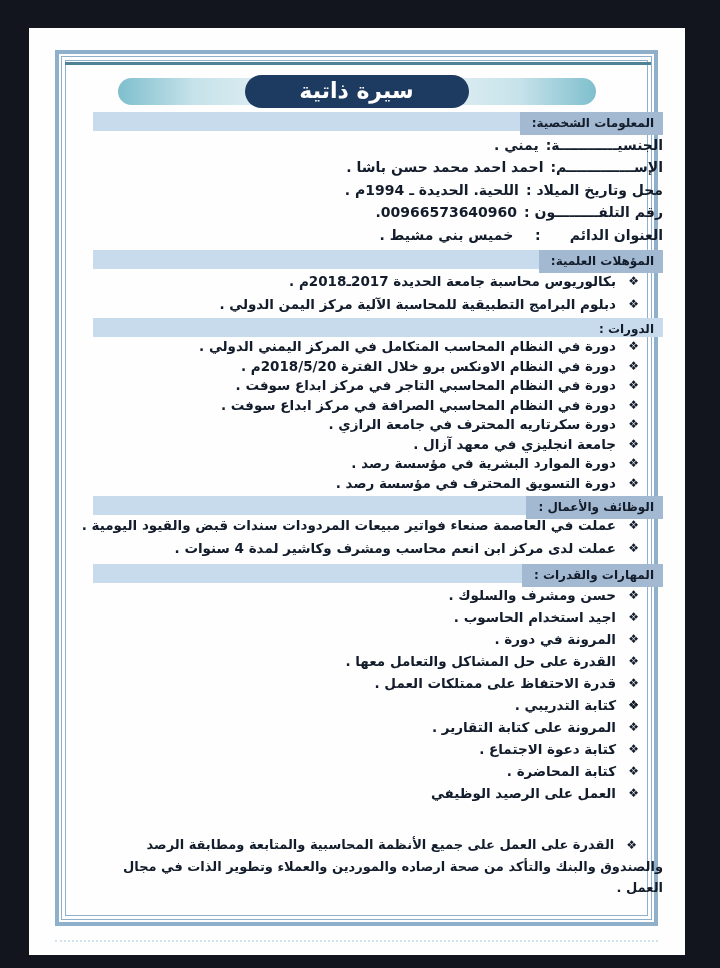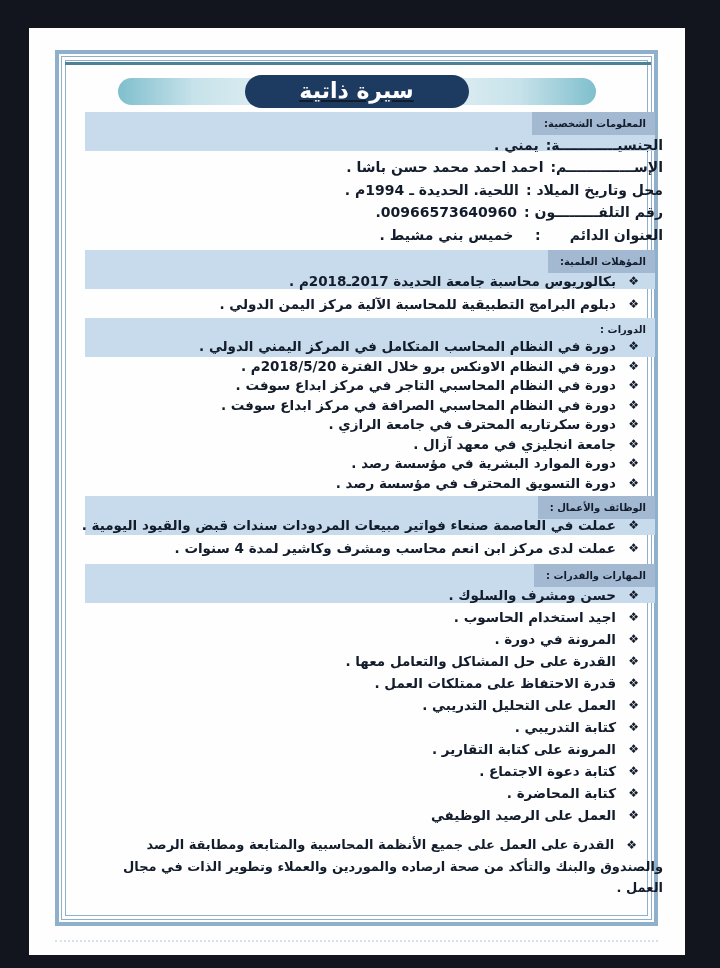--- a/index.html
+++ b/index.html
@@ -29,36 +29,36 @@
   }
   .banner {
     position:absolute; left:26px; top:47px; width:603px; height:33px;
     display:flex; align-items:center; justify-content:center;
   }
   .capsule {
     width:478px; height:27px; border-radius:17px;
     background: linear-gradient(90deg,
       var(--capsule-teal,#7fbfcd) 0%, #c7e2ea 16%, #eef6f9 42%,
       #eef6f9 58%, #c7e2ea 84%, var(--capsule-teal,#7fbfcd) 100%);
-    display:flex; align-items:center; justify-content:center;text-decoration:underline;
+    display:flex; align-items:center; justify-content:center;
   }
   .pill {
     width:224px; height:33px; border-radius:17px;
     background: var(--title-pill, #1d3b60);
     color:#ffffff; font-size:22px; line-height:31px; text-align:center;
   }
 
   .content {
     position:absolute; left:64px; top:0; width:570px; height:100%;
     direction:rtl; text-align:right;
   }
   .bar {
-    position:absolute; right:8px; width:570px; height:39px;
+    position:absolute; right:0; width:570px; height:19px;
     background: var(--section-bar, #c8dbec);
-    line-height:23px; font-size:10px;
+    line-height:23px; font-size:12px;
   }
   .bar .hl {
     display:inline-block; height:23px; padding:0 9px 0 12px;
     background: var(--heading-highlight, #a3b9d2);
   }
   .bar .hl.plain { background: transparent; }
 
   .fields { position:absolute; right:0; width:570px; font-size:14px; }
   .field { line-height:22.4px; white-space:nowrap; }
   .field .fvalue { margin-right:7px; }
@@ -215,21 +215,21 @@
 
         <li>
           <span class="bullet">❖</span><span class="txt">القدرة على حل المشاكل والتعامل معها .</span>
         </li>
 
         <li>
           <span class="bullet">❖</span><span class="txt">قدرة الاحتفاظ على ممتلكات العمل .</span>
         </li>
 
         <li>
-          <span class="bullet">❖</span><span class="txt">العمل على التحليل التدريبي .</span>
+          <span class="bullet">❖</span>
         </li>
 
         <li>
           <span class="bullet">❖</span><span class="txt">كتابة التدريبي .</span>
         </li>
 
         <li>
           <span class="bullet">❖</span><span class="txt">المرونة على كتابة التقارير .</span>
         </li>
 

